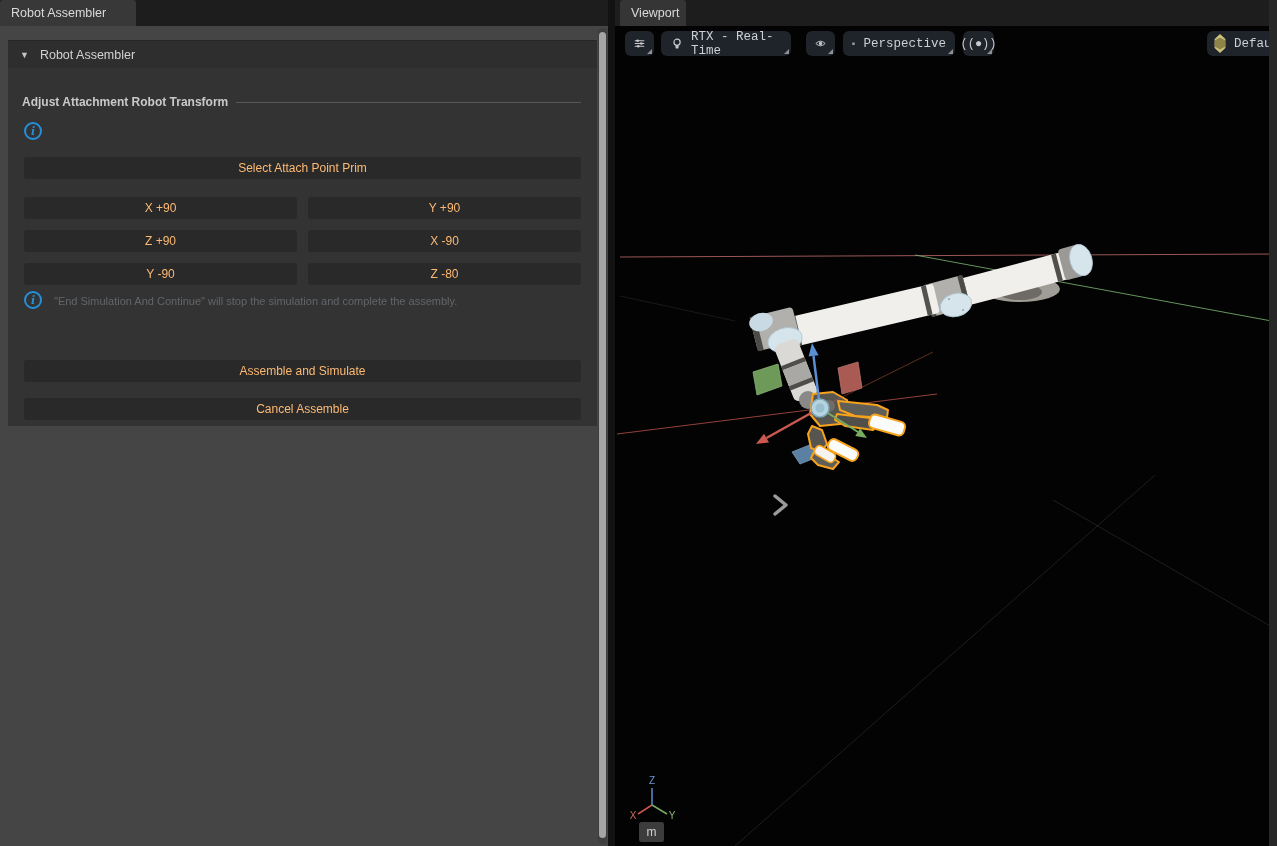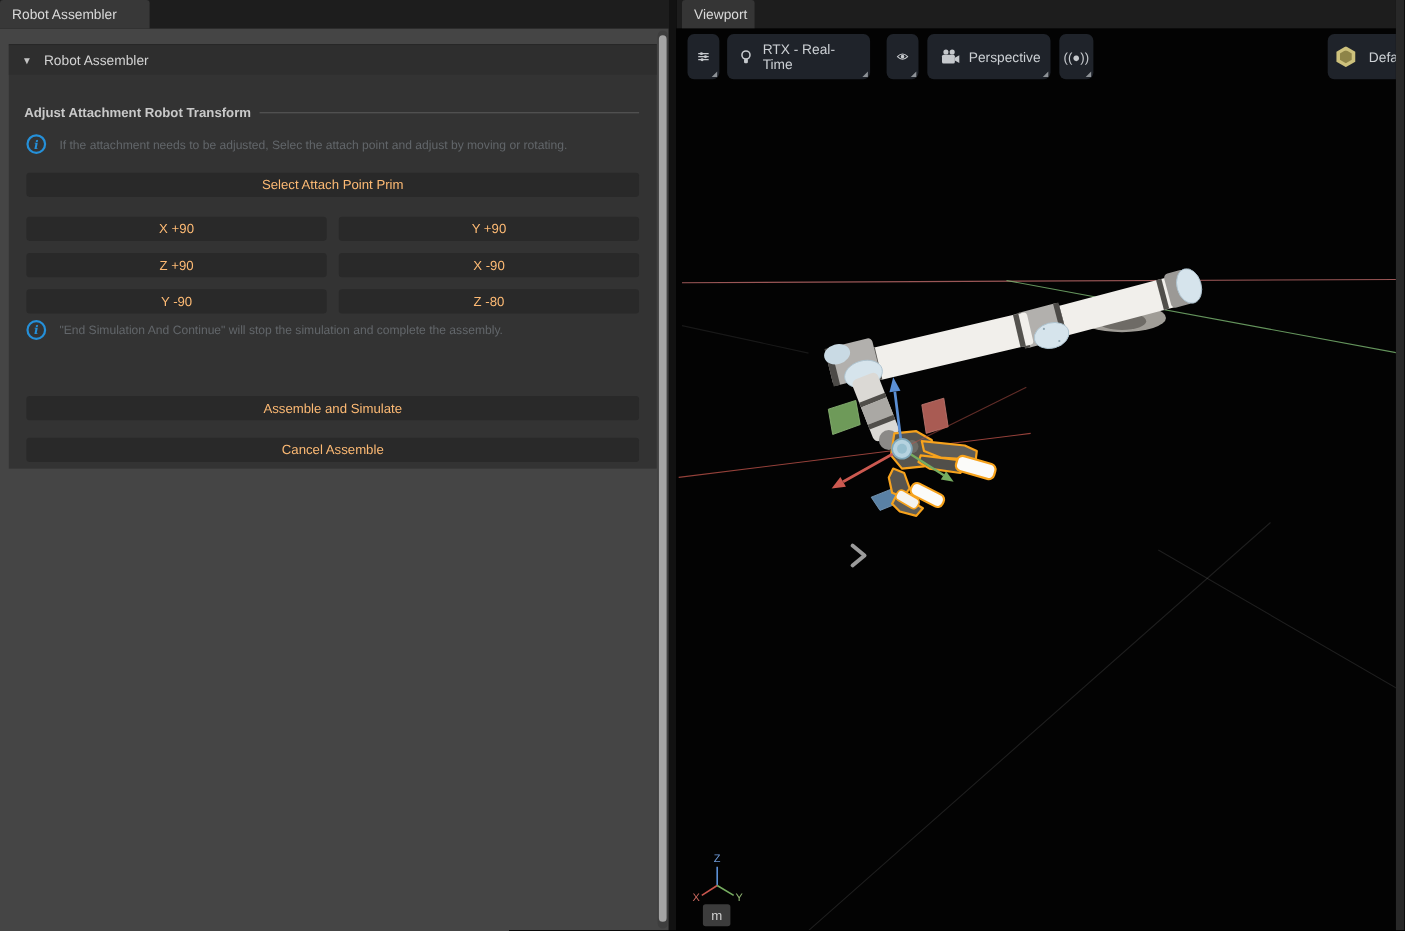--- a/index.html
+++ b/index.html
@@ -35,23 +35,23 @@
   .panel-gap { position:absolute; left:608px; top:0; width:7px; height:846px; background:#121212; }
 
   
   .viewport { position:absolute; left:615px; top:0; width:654px; height:846px; background:#030303; }
   .vp-tabbar { position:absolute; left:0; top:0; width:100%; height:26px; background:#1d1d1d; }
   .vp-tab { left:5px; width:66px; background:#353535; }
   .vp-area { position:absolute; left:0; top:26px; width:654px; height:820px; background:#030303; overflow:hidden; }
   .scene-svg { position:absolute; left:0; top:0; }
   .right-strip { position:absolute; left:1269px; top:0; width:8px; height:846px; background:#282828; }
 
-  .vp-btn { position:absolute; top:5px; height:41px; background:#1f232a; border-radius:6px;
+  .vp-btn { position:absolute; top:5px; height:25px; background:#1f232a; border-radius:6px;
             display:flex; align-items:center; justify-content:center; gap:8px;
-            color:#ccd0d4; font-size:12.5px; padding:0 9px; }
+            color:#ccd0d4; font-size:12.5px; padding:0 9px;font-family:Liberation Mono, monospace; }
   .vp-btn::after { content:''; position:absolute; right:2px; bottom:2px; width:0; height:0;
                    border-left:5px solid transparent; border-bottom:5px solid #8d9196; }
   .vp-btn svg { display:block; }
   .signal-glyph { font-size:12px; letter-spacing:0; color:#c6c9cd; }
   .hex { width:19px; height:19px; background:#cdc17c; display:flex; align-items:center; justify-content:center;
          clip-path:polygon(50% 0,95% 26%,95% 74%,50% 100%,5% 74%,5% 26%); }
   .hex-inner { width:12px; height:12px; background:#8e8448;
          clip-path:polygon(50% 0,95% 26%,95% 74%,50% 100%,5% 74%,5% 26%); }
   text { font-family:"Liberation Sans","DejaVu Sans",sans-serif; }
 </style>
@@ -72,21 +72,20 @@
         <span>Robot Assembler</span>
       </div>
 
       <div class="section-title-row">
         <span class="section-title">Adjust Attachment Robot Transform</span>
         <span class="section-rule"></span>
       </div>
 
       <div class="info-row" style="top:81px;">
         <span class="info-ico">i</span>
-        <span class="info-text">If the attachment needs to be adjusted, Selec the attach point and adjust by moving or rotating.</span>
       </div>
 
       <div class="pbtn" style="left:16px; top:116px; width:557px;">Select Attach Point Prim</div>
 
       <div class="rot-grid">
         <div class="pbtn">X +90</div>
         <div class="pbtn">Y +90</div>
         <div class="pbtn">Z +90</div>
         <div class="pbtn">X -90</div>
         <div class="pbtn">Y -90</div>

